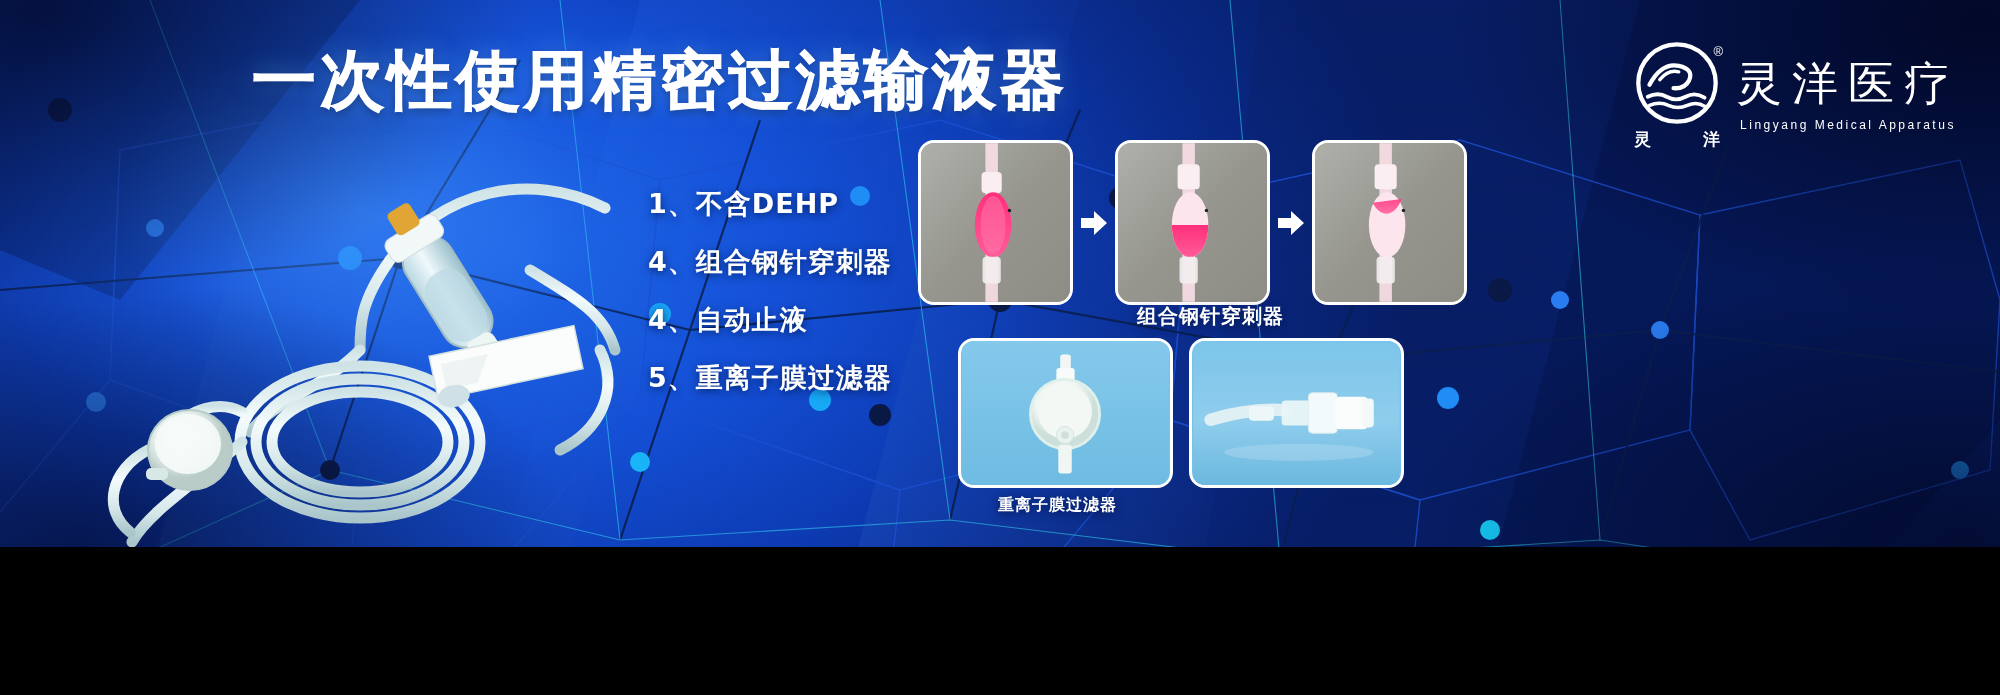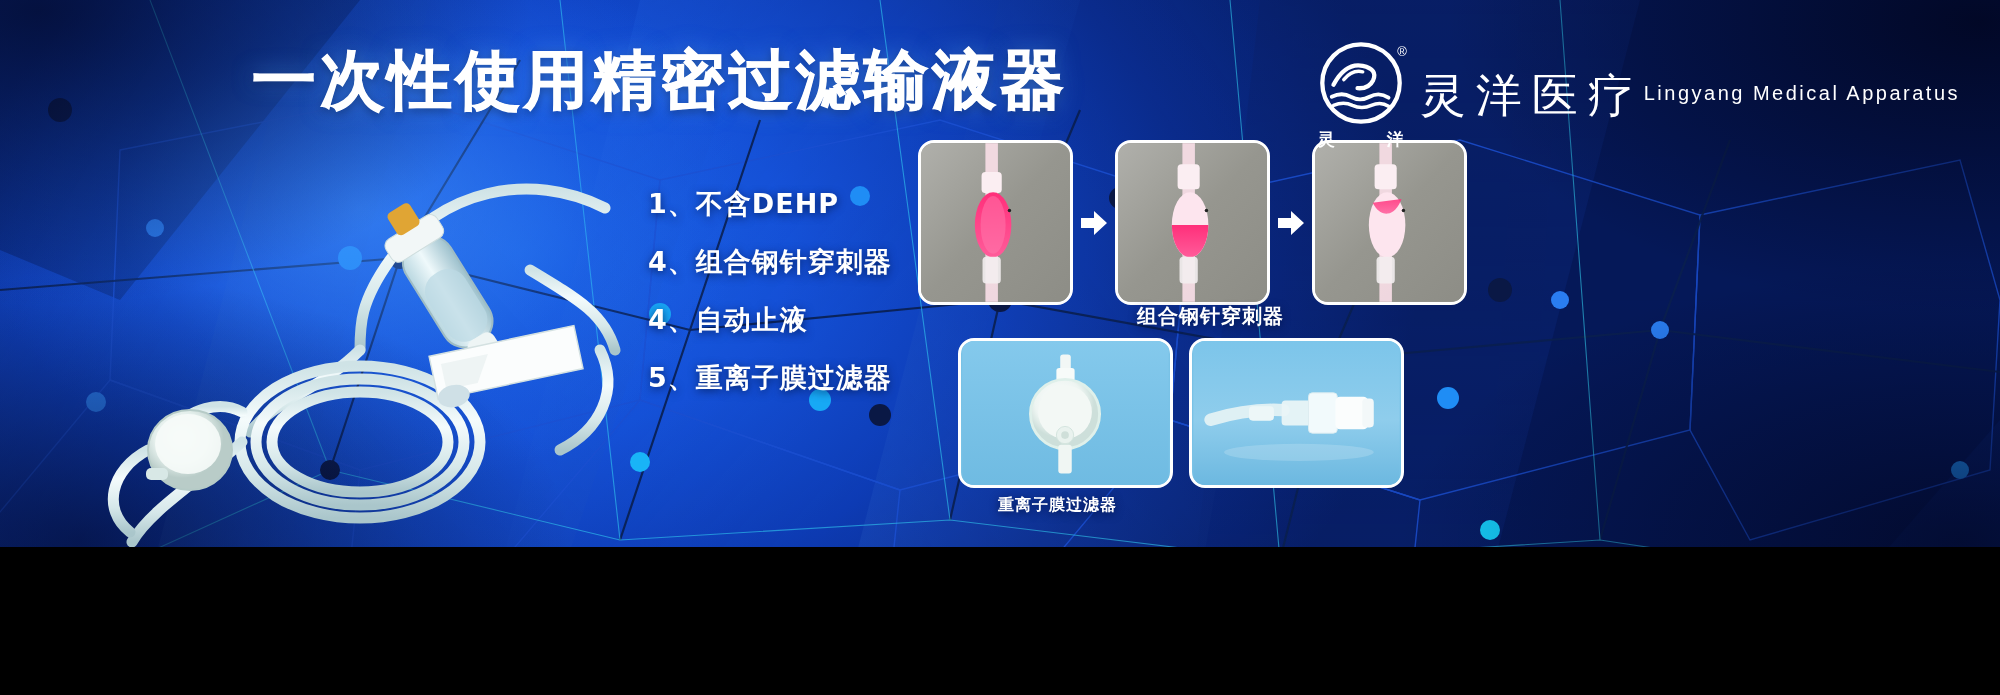--- a/index.html
+++ b/index.html
@@ -31,24 +31,24 @@
     font-family:"DejaVu Sans","Liberation Sans",sans-serif;
     text-shadow:0 0 22px rgba(90,170,255,.55), 0 3px 10px rgba(0,20,70,.65);
     -webkit-text-stroke:1px #fff;}
 
   
   .logo{position:absolute;right:40px;top:40px;z-index:12;display:flex;align-items:center;gap:16px;}
   .logo-mark{position:relative;width:86px;height:86px;flex:0 0 auto;}
   .logo-mark .reg{position:absolute;right:-3px;top:4px;font-size:13px;color:#fff;}
   .logo-cn-small{display:flex;justify-content:space-between;width:86px;margin-top:2px;
     font-size:17px;color:#fff;font-weight:700;font-family:"DejaVu Sans","Liberation Sans",sans-serif;}
-  .logo-txt{display:flex;flex-direction:row;align-items:flex-start;}
+  .logo-txt{display:flex;flex-direction:column;align-items:center;}
   .logo-cn{font-size:46px;color:#fff;font-weight:400;letter-spacing:10px;line-height:1.05;
     font-family:"DejaVu Sans","Liberation Sans",sans-serif;}
-  .logo-en{font-size:20px;color:#fff;letter-spacing:2.5px;margin-top:11px;
+  .logo-en{font-size:12px;color:#fff;letter-spacing:2.5px;margin-top:11px;
     font-family:"Liberation Sans",sans-serif;}
 
   
   .features{position:absolute;left:648px;top:188px;z-index:12;}
   .feat{font-size:27px;color:#fff;font-weight:700;letter-spacing:1px;height:58px;line-height:32px;
     font-family:"DejaVu Sans","Liberation Sans",sans-serif;
     text-shadow:0 2px 8px rgba(0,25,80,.8);white-space:nowrap;}
 
   
   .product{position:absolute;left:60px;top:150px;width:620px;height:400px;z-index:9;}

